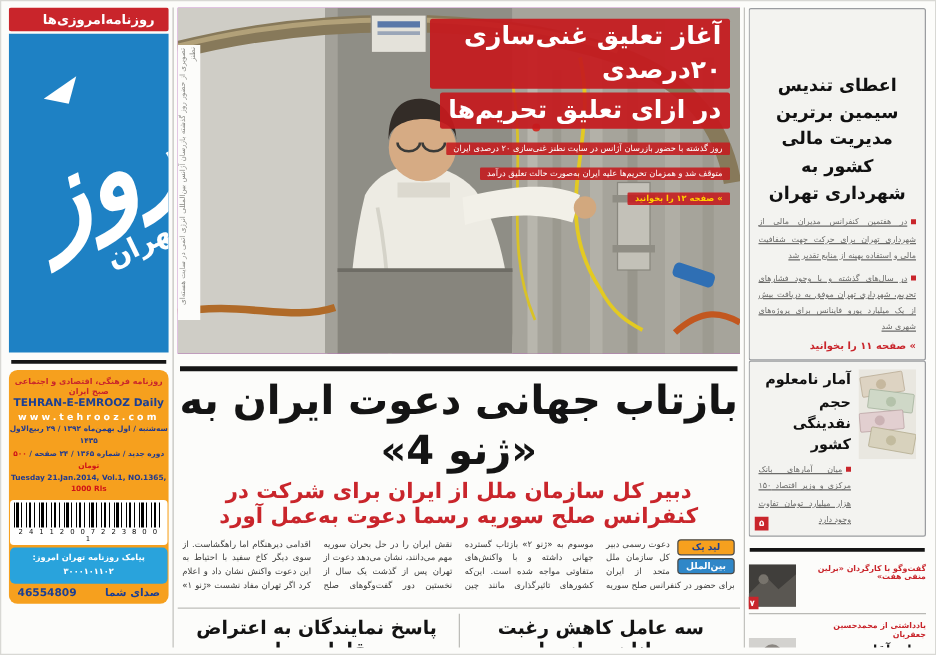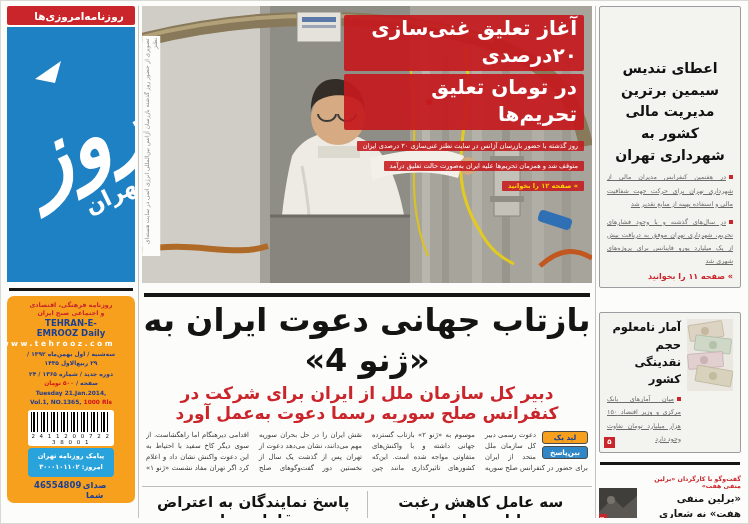--- a/index.html
+++ b/index.html
@@ -13,21 +13,21 @@
   .cols { display:flex; padding:5px 7px; height:100%; }
   .vdiv { width:1px; background:#c2c2be; margin:0 3px; flex:0 0 1px; }
 
   
   .rcol { flex:0 0 142px; width:142px; overflow:hidden; }
   .box { border:1px solid #9b9da0; background:#f3f3f0; border-radius:2px; padding:6px 7px; position:relative; }
   .box1-title { font-size:14px; font-weight:bold; color:#111; text-align:center; line-height:1.55;margin-top:45px; }
   .r-bullet { margin-top:5px; font-size:6.4px; color:#6b6b69; text-align:justify; line-height:2.05; text-decoration:underline; }
   .r-bullet::before { content:""; display:inline-block; width:4px; height:4px; background:#c9252b; margin-left:3px; }
   .r-pageref { margin-top:4px; font-size:8px; font-weight:bold; color:#c9252b; text-align:right; }
-  .box2 { display:flex; gap:6px; margin-top:24px; min-height:84px; }
+  .box2 { display:flex; gap:6px; margin-top:0; min-height:84px; }
   .box2-text { flex:1; }
   .box2-title { font-size:11.5px; font-weight:bold; color:#111; text-align:right; line-height:1.5; }
   .money { flex:0 0 46px; }
   .num-badge { position:absolute; right:auto; left:4px; bottom:4px; width:11px; height:11px; background:#c9252b; color:#fff; font-size:7px; font-weight:bold; display:flex; align-items:center; justify-content:center; }
   .hrule { height:3px; background:#151515; margin:9px 1px 4px; }
   .item { display:flex; gap:6px; padding:6px 0 5px; border-bottom:1px solid #b9b9b5; position:relative; }
   .item:last-of-type { border-bottom:none; }
   .item-text { flex:1; text-align:right; }
   .kicker { color:#c9252b; font-size:6.3px; font-weight:bold; margin-bottom:2px; }
   .item-title { font-size:10px; font-weight:bold; color:#161616; line-height:1.5; }
@@ -54,21 +54,21 @@
   .bottom { display:flex; height:96px; }
   .b-art { flex:1; padding:2px 5px 0; overflow:hidden; }
   .b-div { width:1px; background:#bdbdb9; margin:0 2px; }
   .b-title { font-size:15px; font-weight:bold; color:#131313; text-align:center; }
 
   
   .mcol { flex:0 0 128px; width:128px; overflow:hidden; }
   .banner { height:19px; background:#c9252b; border-radius:2px; color:#fff; font-size:10.5px; font-weight:bold; display:flex; align-items:center; justify-content:center;padding-left:16px; }
   .logo-box { margin-top:2px; height:255px; background:#1e81c4; position:relative; overflow:hidden; }
   .logo-rule { height:3px; background:#151515; margin:6px 2px 5px; }
-  .info-box { background:#f6a01e; border-radius:7px; padding:5px 20px 3px; text-align:center; }
+  .info-box { background:#f6a01e; border-radius:7px; padding:5px 0 3px; text-align:center; }
   .tagline { color:#c9252b; font-size:6.4px; font-weight:bold; }
   .engname { color:#1b3f94; font-size:8.5px; font-weight:bold; margin-top:1px; }
   .web { color:#fff; font-size:7.5px; font-weight:bold; letter-spacing:2.5px; margin-top:1px; }
   .dateline { color:#203a8f; font-size:5.9px; font-weight:bold; margin-top:2px; line-height:1.5; }
   .red-price { color:#d01218; }
   .barcode { background:#fff; border-radius:3px; margin:3px 1px 2px; padding:2px 3px 1px; }
   .bars { height:20px; background:repeating-linear-gradient(90deg,#000 0 1px,#fff 1px 2px,#000 2px 4px,#fff 4px 6px,#000 6px 7px,#fff 7px 10px); }
   .digits { font-size:5.5px; letter-spacing:1.5px; color:#111; margin-top:1px; }
   .contact { background:#29a3dc; border-radius:4px; margin:1px; padding:3px 2px; color:#fff; font-size:6.6px; font-weight:bold; line-height:1.7; }
   .voice-row { display:flex; justify-content:space-between; padding:2px 7px 0; color:#1b3f94; font-weight:bold; font-size:8.5px; }
@@ -107,21 +107,20 @@
           <div class="r-bullet">میان آمارهای بانک مرکزی و وزیر اقتصاد ۱۵۰ هزار میلیارد تومان تفاوت وجود دارد</div>
         </div>
         <div class="num-badge">۵</div>
       </div>
 
       <div class="hrule"></div>
 
       <div class="item">
         <div class="item-text">
           <div class="kicker">گفت‌وگو با کارگردان «برلین منفی هفت»</div>
-          <div class="item-title">«برلین منفی هفت» نه شعاری است و نه سفارشی</div>
         </div>
         <div class="thumb">
           <svg width="38" height="34" viewBox="0 0 38 34">
               <rect width="38" height="34" fill="#403e3b"></rect>
               <path d="M0,24 L14,10 L24,20 L38,8 L38,34 L0,34Z" fill="#5a5752"></path>
               <circle cx="12" cy="12" r="4" fill="#77736c"></circle>
             </svg>
           <div class="pg">۷</div>
         </div>
       </div>
@@ -181,37 +180,37 @@
             <rect x="348" y="190" width="34" height="6" fill="#8f8d84"></rect>
           <rect x="396" y="208" width="34" height="12" rx="4" fill="#2f6fb4" transform="rotate(18 413 214)"></rect>
           <path d="M398,260 C420,240 436,244 450,252" stroke="#c2571f" stroke-width="5" fill="none"></path>
           <path d="M0,244 C50,234 90,252 126,240" stroke="#b06a28" stroke-width="6" fill="none"></path>
           <rect x="128" y="210" width="140" height="67" fill="#87857d"></rect>
           <path d="M128,210 L268,210" stroke="#6e6c65" stroke-width="3"></path>
         </svg>
 
         <div class="overlay">
           <span class="ovl-line">آغاز تعلیق غنی‌سازی ۲۰درصدی</span><br>
-          <span class="ovl-line">در تومان تعلیق تحریم‌ها</span><br>
+          <span class="ovl-line">در ازای تعلیق تحریم‌ها</span><br>
           <span class="ovl-deck">روز گذشته با حضور بازرسان آژانس در سایت نطنز غنی‌سازی ۲۰ درصدی ایران</span><br>
           <span class="ovl-deck">متوقف شد و همزمان تحریم‌ها علیه ایران به‌صورت حالت تعلیق درآمد</span><br>
           <span class="ovl-ref">» صفحه ۱۲ را بخوانید</span>
         </div>
 
         <div class="caption-v">تصویری از حضور روز گذشته بازرسان آژانس بین‌المللی انرژی اتمی در سایت هسته‌ای نطنز</div>
       </div>
 
       <div class="main-rule"></div>
       <div class="lead-headline">بازتاب جهانی دعوت ایران به «ژنو 4»</div>
       <div class="lead-subhead">دبیر کل سازمان ملل از ایران برای شرکت در کنفرانس صلح سوریه رسما دعوت به‌عمل آورد</div>
 
       <div class="lead-body">
         <span class="badges">
           <span class="badge lead">لید یک</span>
-          <span class="badge intl">بین‌پاسخ</span>
+          <span class="badge intl">بین‌الملل</span>
         </span>
         <span>دعوت رسمی دبیر کل سازمان ملل متحد از ایران برای حضور در کنفرانس صلح سوریه موسوم به «ژنو ۲» بازتاب گسترده جهانی داشته و با واکنش‌های متفاوتی مواجه شده است. این‌که کشورهای تاثیرگذاری مانند چین نقش ایران را در حل بحران سوریه مهم می‌دانند، نشان می‌دهد دعوت از تهران پس از گذشت یک سال از نخستین دور گفت‌وگوهای صلح اقدامی دیرهنگام اما راهگشاست.</span>
         <span>از سوی دیگر کاخ سفید با احتیاط به این دعوت واکنش نشان داد و اعلام کرد اگر تهران مفاد نشست «ژنو ۱» را نپذیرد، دعوت سازمان ملل باید پس گرفته شود؛ موضعی که ناظران آن را تکرار شروط پیشین واشنگتن می‌دانند.</span>
         
         
         
       </div>
 
       <div class="c-div"></div>
 

